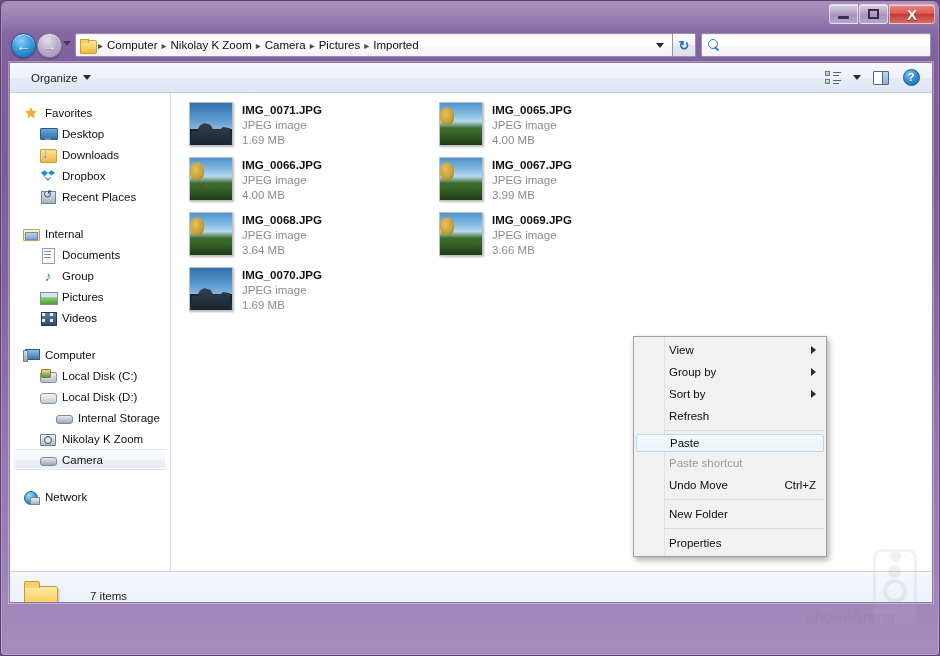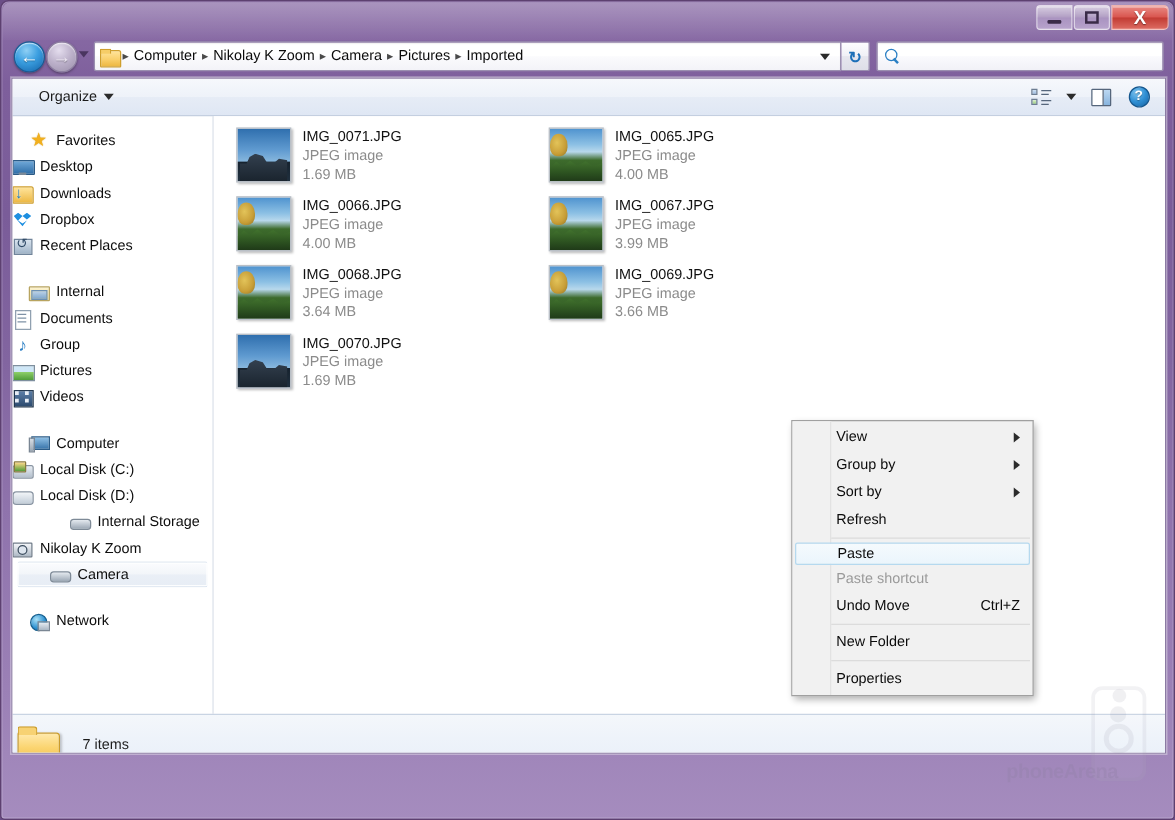--- a/index.html
+++ b/index.html
@@ -187,21 +187,21 @@
     background: #fff; border-right: 1px solid #d6dde8;
     padding-top: 9px; overflow: hidden;
   }
   .nav-group { margin-bottom: 2px; }
   .nav-item {
     display: flex; align-items: center; height: 21px;
     font-size: 11.5px; color: #0d0d0d; white-space: nowrap;
     padding-right: 4px; position: relative;
   }
   .nav-item.lvl0 { padding-left: 13px; font-weight: normal; }
-  .nav-item.lvl1 { }
+  .nav-item.lvl1 { padding-left: 30px; }
   .nav-item.lvl2 { padding-left: 46px; }
   .nav-item.selected {
     background: linear-gradient(to bottom, #fbfcfe 0%, #f2f5f9 50%, #eaeff6 51%, #e7edf5 100%);
     border-top: 1px solid #dbe4ef; border-bottom: 1px solid #dbe4ef;
     margin-left: 4px; margin-right: 4px; border-radius: 2px;
     box-shadow: inset 0 0 0 1px rgba(255,255,255,0.85);
     padding-left: 26px;
   }
   .nav-gap { height: 14px; }
   .ni { width: 16px; height: 16px; margin-right: 6px; flex: 0 0 16px; position: relative; }
@@ -296,21 +296,21 @@
   .thumb.photo-red::after {
     content: ""; position: absolute; left: 0; bottom: 0; right: 0; height: 20px;
     background: linear-gradient(to bottom, #4a7f33 0%, #2f5722 60%, #1f3a18 100%);
     clip-path: polygon(0% 45%, 12% 22%, 24% 40%, 38% 18%, 52% 38%, 68% 20%, 82% 40%, 100% 28%, 100% 100%, 0% 100%);
   }
   .thumb .autumn { position: absolute; left: 0; top: 4px; width: 14px; height: 18px;
     background: radial-gradient(ellipse at 40% 40%, #e8c452 0%, #c99b2e 60%, #8e6f1f 100%);
     border-radius: 50% 50% 40% 40%; opacity: .95; }
 
   .fmeta { min-width: 0; padding-top: 1px; }
-  .fname { font-size: 11.5px; color: #101010; font-weight: normal; line-height: 15px; white-space: nowrap; }
+  .fname { font-size: 11.5px; color: #101010; font-weight: bold; line-height: 15px; white-space: nowrap; }
   .ftype, .fsize { font-size: 11.5px; color: #8b8b8b; line-height: 15px; white-space: nowrap; }
 
   
   #ctxmenu {
     position: absolute; left: 462px; top: 243px; width: 194px;
     background: #f1f1f1;
     border: 1px solid #a0a0a0;
     box-shadow: 2px 3px 6px rgba(0,0,0,0.33);
     padding: 2px 0 2px 0;
     z-index: 50;
@@ -340,21 +340,21 @@
     border-bottom: 4px solid transparent; border-left: 5px solid #2b2b2b;
   }
   .ctx-accel { margin-left: auto; font-size: 11.5px; color: #0b0b0b; padding-left: 18px; }
   .ctx-sep { height: 1px; background: #dcdcdc; margin: 3px 2px 3px 31px; position: relative; z-index: 2; }
 
   
   #detailsbar {
     position: relative; height: 48px; width: 100%;
     background: linear-gradient(to bottom, #f4f7fb 0%, #eef3fa 40%, #e7eef8 100%);
     border-top: 1px solid #c9d4e3;
-    display: flex; align-items: center; padding-left: 4px; gap: 18px;
+    display: flex; align-items: center; padding-left: 14px; gap: 32px;
   }
   .status-folder-icon { width: 34px; height: 30px; position: relative; flex: 0 0 34px; }
   .status-folder-icon::before {
     content: ""; position: absolute; left: 0; top: 5px; width: 32px; height: 24px;
     background: linear-gradient(to bottom, #ffe9ab 0%, #fbd572 45%, #f0bd46 100%);
     border: 1px solid #cb9c2c; border-radius: 1px 3px 2px 2px;
     box-shadow: 1px 1px 2px rgba(0,0,0,0.2);
   }
   .status-folder-icon::after {
     content: ""; position: absolute; left: 0; top: 0px; width: 14px; height: 6px;

